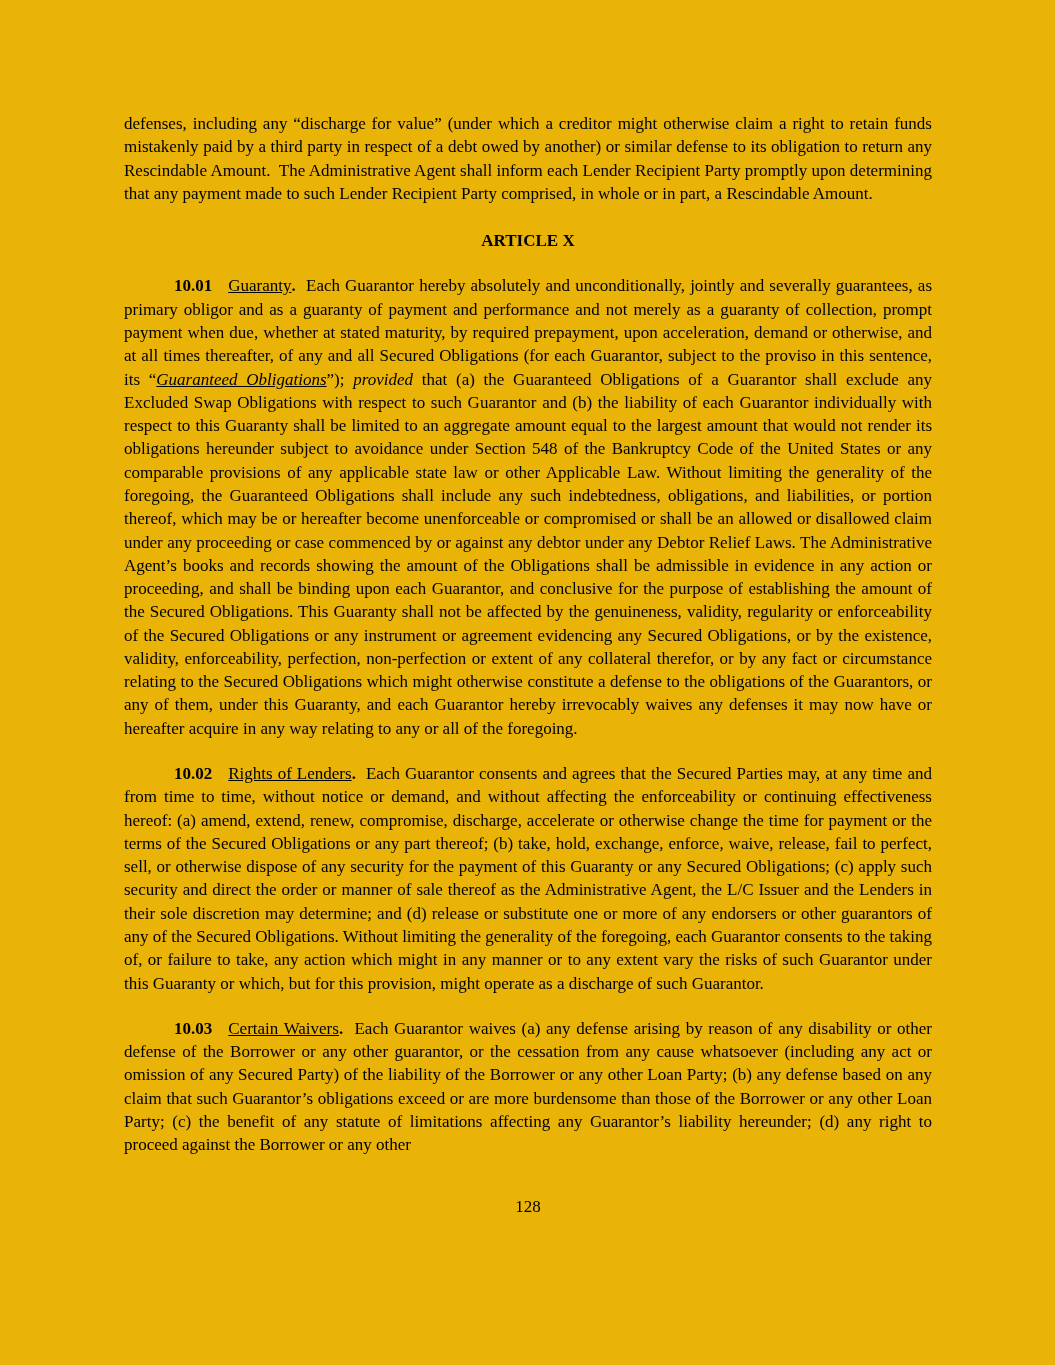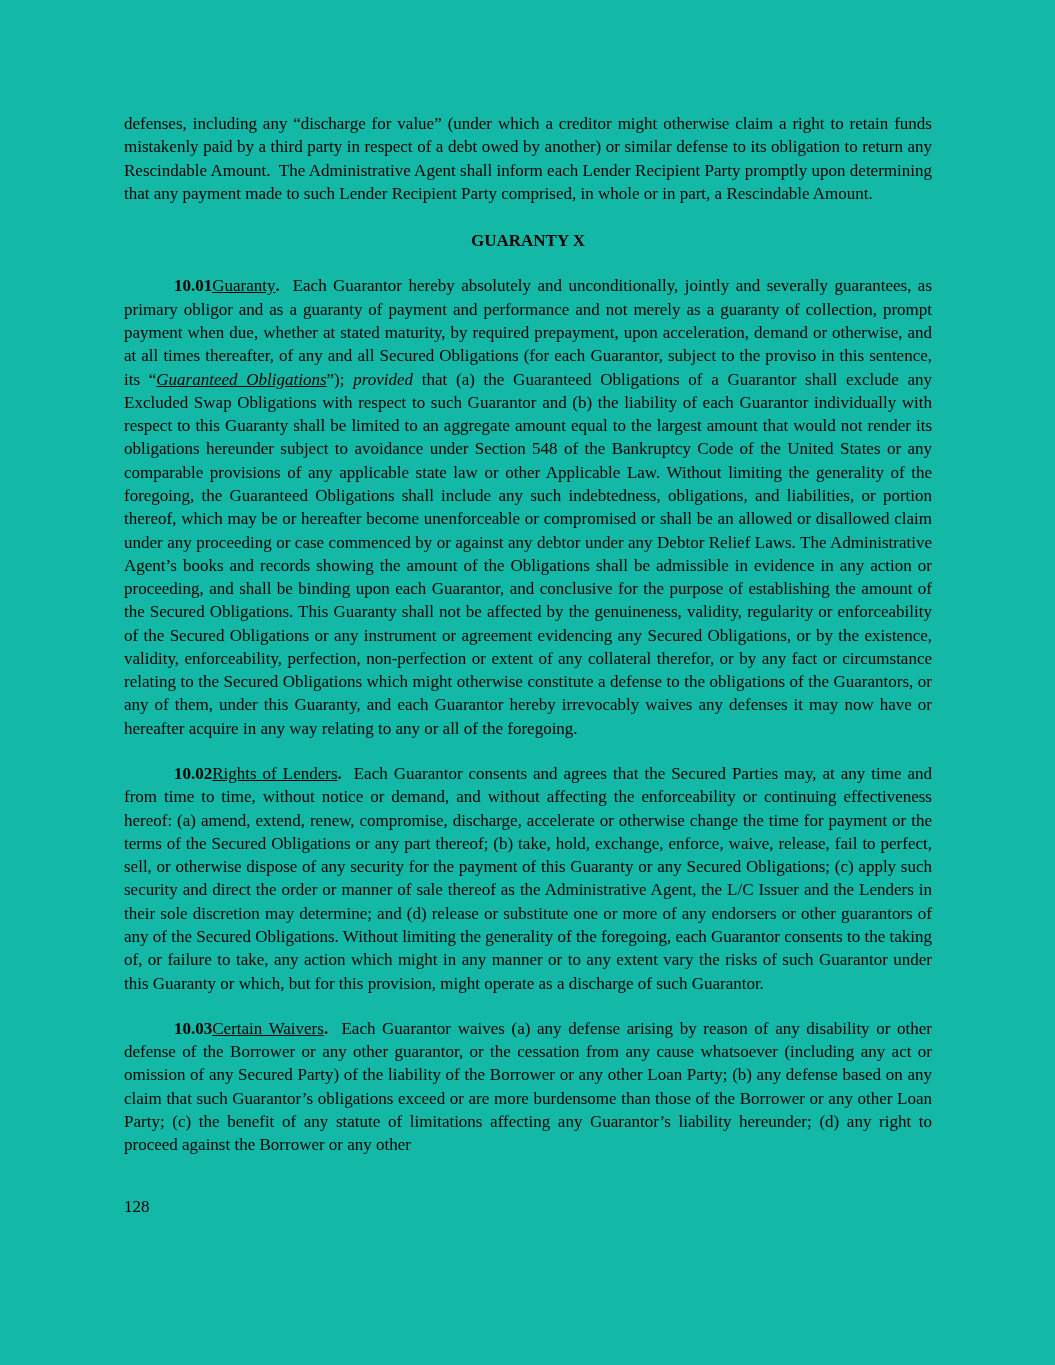--- a/index.html
+++ b/index.html
@@ -7,21 +7,21 @@
     padding: 0;
     background: #ffffff;
   }
   .page {
     position: relative;
     width: 1055px;
     height: 1365px;
     box-sizing: border-box;
     margin: 0 auto;
     padding: 112px 123px 0 124px;
-    background: #14b8a6;
+    background: #eab308;
     color: #000000;
     font-family: "Liberation Serif", "DejaVu Serif", serif;
     font-size: 17px;
     line-height: 1.37;
   }
   p {
     margin: 0;
     text-align: justify;
   }
   .heading {
@@ -32,42 +32,43 @@
   .heading.second {
     margin-top: 22px;
   }
   .u { text-decoration: underline; }
   .section {
     text-indent: 50px;
     margin-top: 22px;
   }
   .sec-num {
     font-weight: bold;
-    margin-right: 0;
+    margin-right: 16px;
   }
   .sec-title {
     font-weight: normal;
     text-decoration: underline;
   }
   .b { font-weight: bold; }
   .i { font-style: italic; }
   .biu { font-weight: normal; font-style: italic; text-decoration: underline; }
   .page-number {
+    text-align: center;
     margin-top: 38px;
   }
 </style>
 </head>
 <body>
 
 <div class="page">
 
   <p>defenses, including any “discharge for value” (under which a creditor might otherwise claim a right to retain funds mistakenly paid by a third party in respect of a debt owed by another) or similar defense to its obligation to return any Rescindable Amount.&nbsp; The Administrative Agent shall inform each Lender Recipient Party promptly upon determining that any payment made to such Lender Recipient Party comprised, in whole or in part, a Rescindable Amount.</p>
 
   <p class="heading">
-    <span>GUARANTY X</span>
+    <span>ARTICLE X</span>
   </p>
 
 
   <p class="section">
     <span class="sec-num">10.01</span><span class="sec-title">Guaranty</span><span><span class="b">.</span><span>&nbsp; Each Guarantor hereby absolutely and unconditionally, jointly and severally guarantees, as primary obligor and as a guaranty of payment and performance and not merely as a guaranty of collection, prompt payment when due, whether at stated maturity, by required prepayment, upon acceleration, demand or otherwise, and at all times thereafter, of any and all Secured Obligations (for each Guarantor, subject to the proviso in this sentence, its “</span><span class="biu">Guaranteed Obligations</span><span>”); </span><span class="i">provided</span><span> that (a) the Guaranteed Obligations of a Guarantor shall exclude any Excluded Swap Obligations with respect to such Guarantor and (b) the liability of each Guarantor individually with respect to this Guaranty shall be limited to an aggregate amount equal to the largest amount that would not render its obligations hereunder subject to avoidance under Section 548 of the Bankruptcy Code of the United States or any comparable provisions of any applicable state law or other Applicable Law. Without limiting the generality of the foregoing, the Guaranteed Obligations shall include any such indebtedness, obligations, and liabilities, or portion thereof, which may be or hereafter become unenforceable or compromised or shall be an allowed or disallowed claim under any proceeding or case commenced by or against any debtor under any Debtor Relief Laws. The Administrative Agent’s books and records showing the amount of the Obligations shall be admissible in evidence in any action or proceeding, and shall be binding upon each Guarantor, and conclusive for the purpose of establishing the amount of the Secured Obligations. This Guaranty shall not be affected by the genuineness, validity, regularity or enforceability of the Secured Obligations or any instrument or agreement evidencing any Secured Obligations, or by the existence, validity, enforceability, perfection, non-perfection or extent of any collateral therefor, or by any fact or circumstance relating to the Secured Obligations which might otherwise constitute a defense to the obligations of the Guarantors, or any of them, under this Guaranty, and each Guarantor hereby irrevocably waives any defenses it may now have or hereafter acquire in any way relating to any or all of the foregoing.</span></span>
   </p>
 
   <p class="section">
     <span class="sec-num">10.02</span><span class="sec-title">Rights of Lenders</span><span><span class="b">.</span><span>&nbsp; Each Guarantor consents and agrees that the Secured Parties may, at any time and from time to time, without notice or demand, and without affecting the enforceability or continuing effectiveness hereof: (a) amend, extend, renew, compromise, discharge, accelerate or otherwise change the time for payment or the terms of the Secured Obligations or any part thereof; (b) take, hold, exchange, enforce, waive, release, fail to perfect, sell, or otherwise dispose of any security for the payment of this Guaranty or any Secured Obligations; (c) apply such security and direct the order or manner of sale thereof as the Administrative Agent, the L/C Issuer and the Lenders in their sole discretion may determine; and (d) release or substitute one or more of any endorsers or other guarantors of any of the Secured Obligations. Without limiting the generality of the foregoing, each Guarantor consents to the taking of, or failure to take, any action which might in any manner or to any extent vary the risks of such Guarantor under this Guaranty or which, but for this provision, might operate as a discharge of such Guarantor.</span></span>
   </p>

